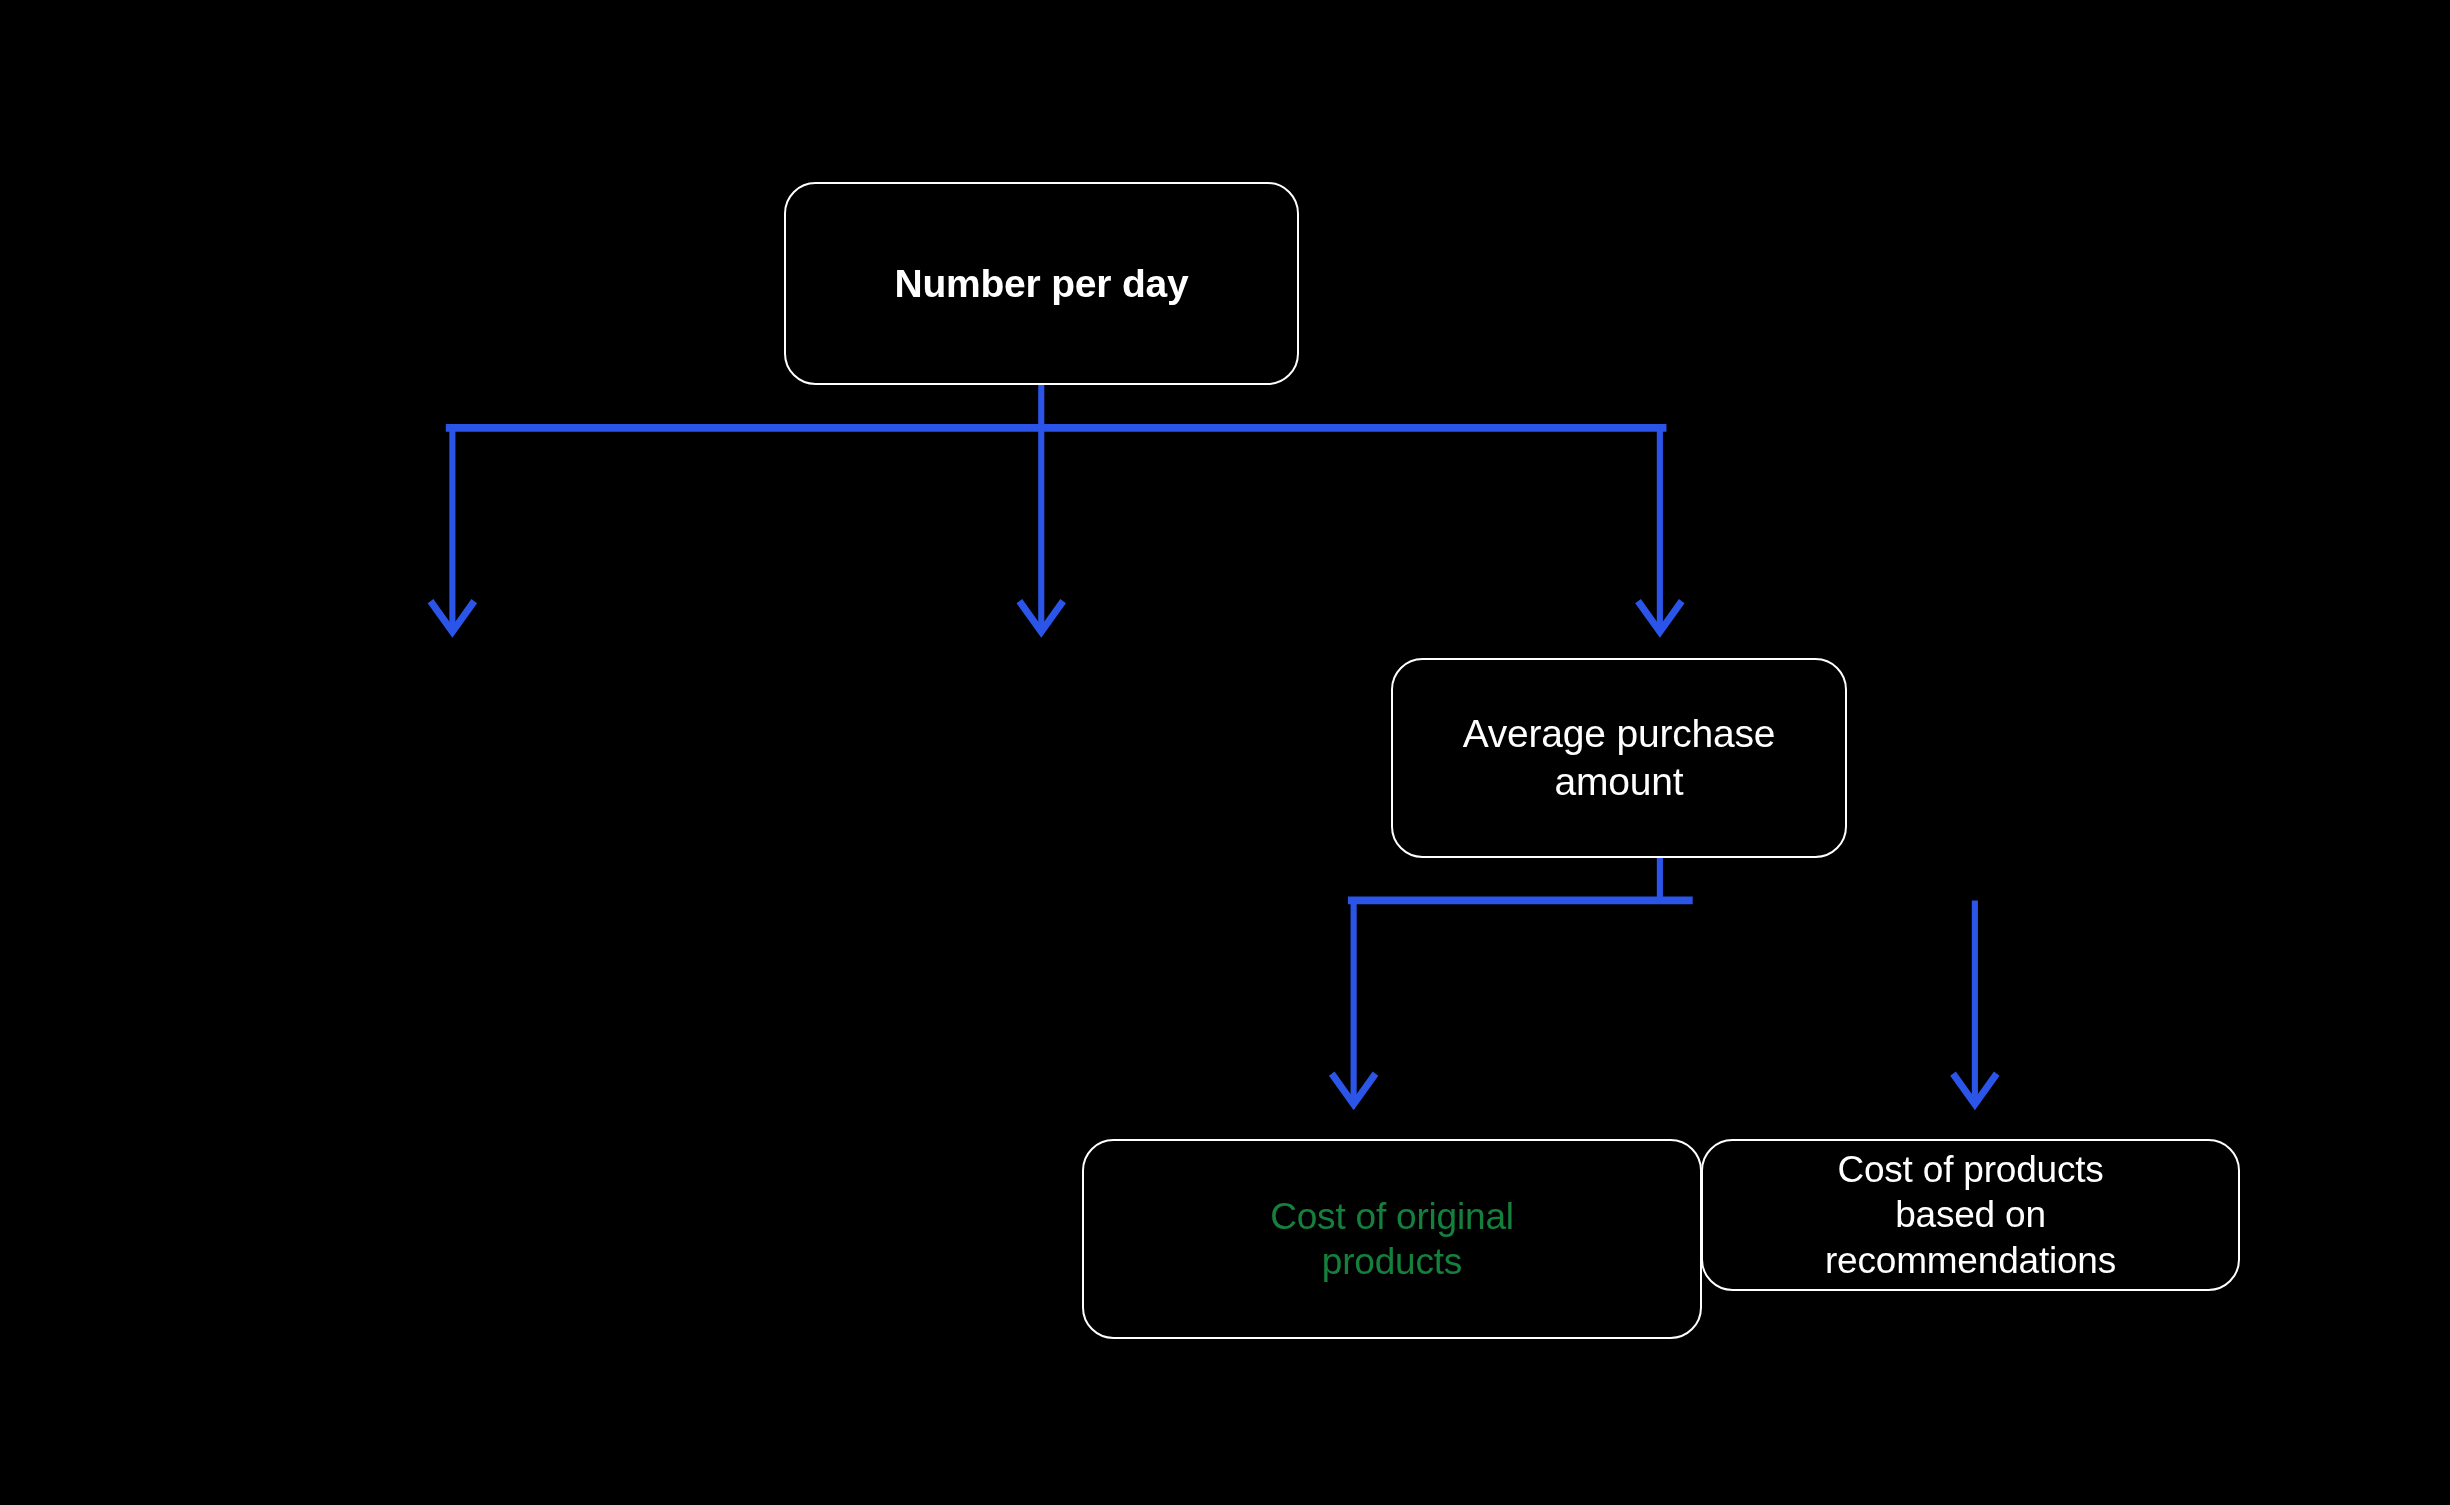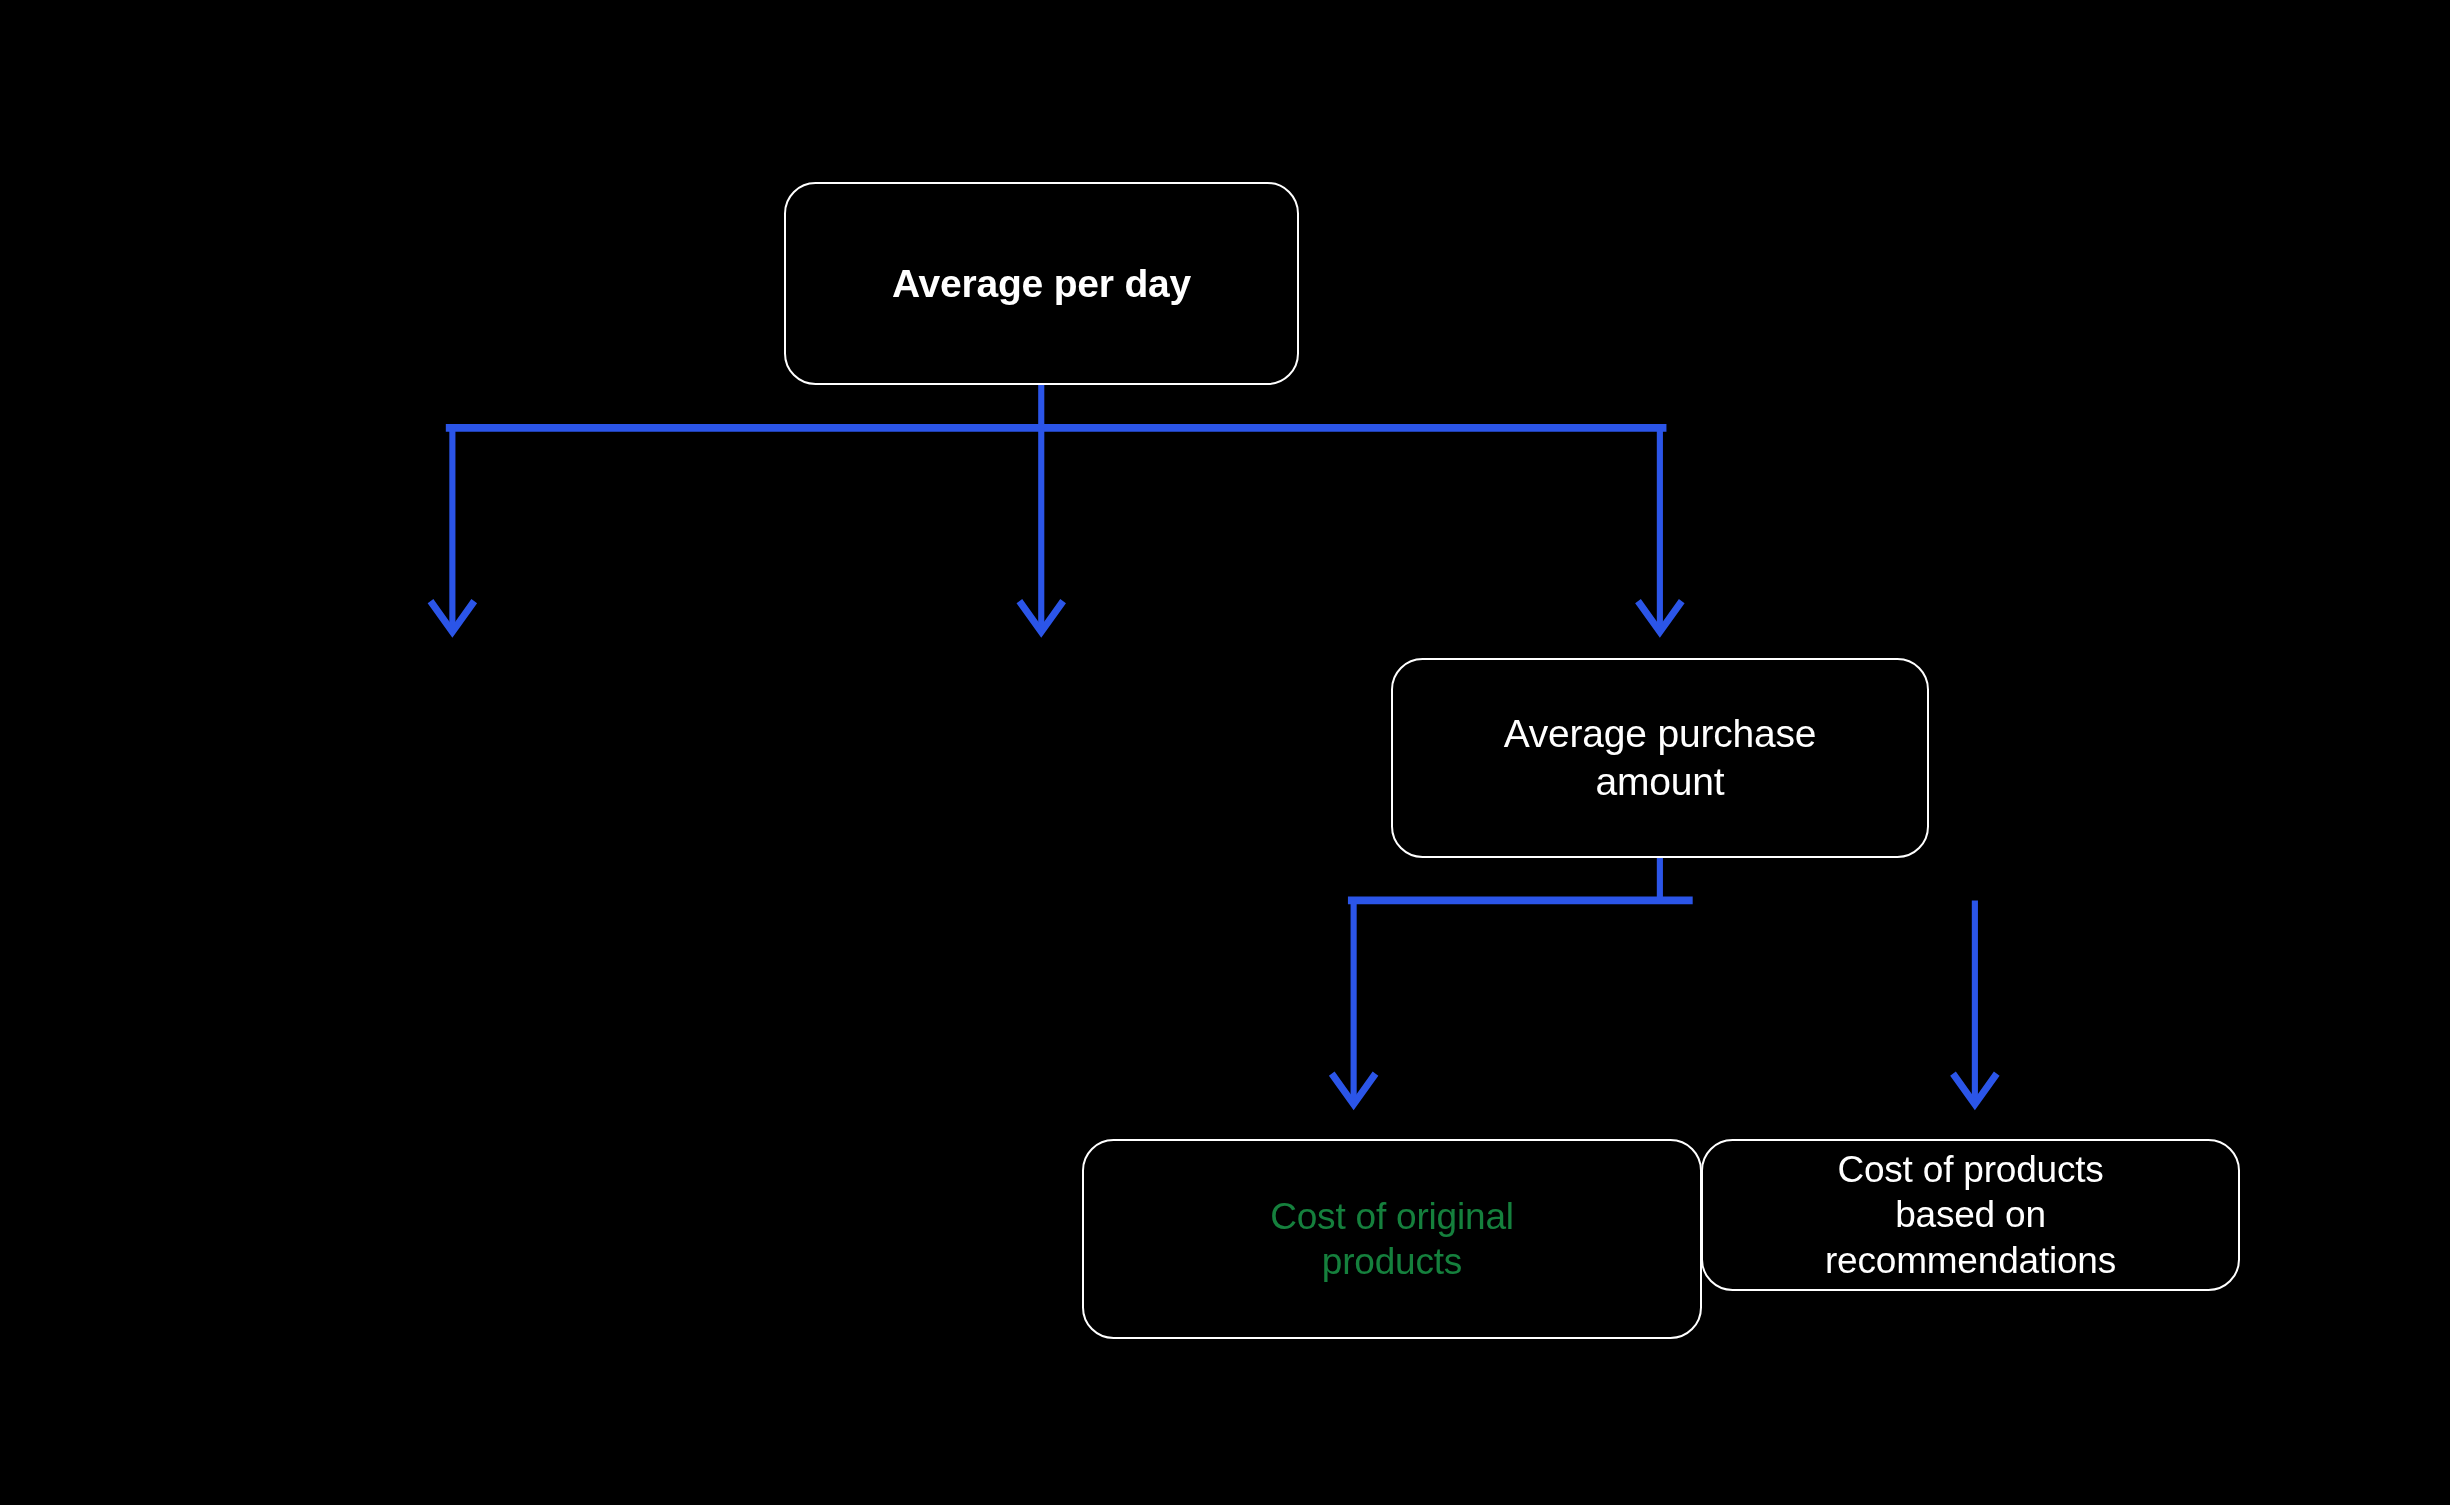--- a/index.html
+++ b/index.html
@@ -82,26 +82,26 @@
     <path d="M 1545 1029 L 1930 1029" fill="none" stroke="#2b55e8" stroke-width="9" stroke-linecap="square"></path>
 
     <path d="M 1547 1029 L 1547 1262" fill="none" stroke="#2b55e8" stroke-width="7"></path>
     <path d="M 1522 1227 L 1547 1262 L 1572 1227" fill="none" stroke="#2b55e8" stroke-width="8" stroke-linecap="butt" stroke-linejoin="miter"></path>
 
     <path d="M 2257 1029 L 2257 1262" fill="none" stroke="#2b55e8" stroke-width="7"></path>
     <path d="M 2232 1227 L 2257 1262 L 2282 1227" fill="none" stroke="#2b55e8" stroke-width="8" stroke-linecap="butt" stroke-linejoin="miter"></path>
   </svg>
 
   <div class="node fs-lg" id="node-revenue-per-day" style="left: 784px; top: 182px; width: 515px; height: 203px; border-color: rgb(255, 255, 255); color: rgb(255, 255, 255);">
-    <span class="node-label w-bold">Average per day</span>
+    <span class="node-label w-bold">Number per day</span>
   </div>
 
 
 
-  <div class="node fs-lg" id="node-average-purchase-amount" style="left: 1391px; top: 658px; width: 538px; height: 200px; border-color: rgb(255, 255, 255); color: rgb(255, 255, 255);">
+  <div class="node fs-lg" id="node-average-purchase-amount" style="left: 1391px; top: 658px; width: 456px; height: 200px; border-color: rgb(255, 255, 255); color: rgb(255, 255, 255);">
     <span class="node-label w-med">Average purchase
 amount</span>
   </div>
 
   <div class="node fs-md" id="node-cost-of-original-products" style="left: 1082px; top: 1139px; width: 620px; height: 200px; border-color: rgb(255, 255, 255); color: #15803d;">
     <span class="node-label w-med">Cost of original
 products</span>
   </div>
 
   <div class="node fs-md" id="node-cost-of-products-based-on-recommendations" style="left: 1701px; top: 1139px; width: 539px; height: 152px; border-color: rgb(255, 255, 255); color: rgb(255, 255, 255);">

